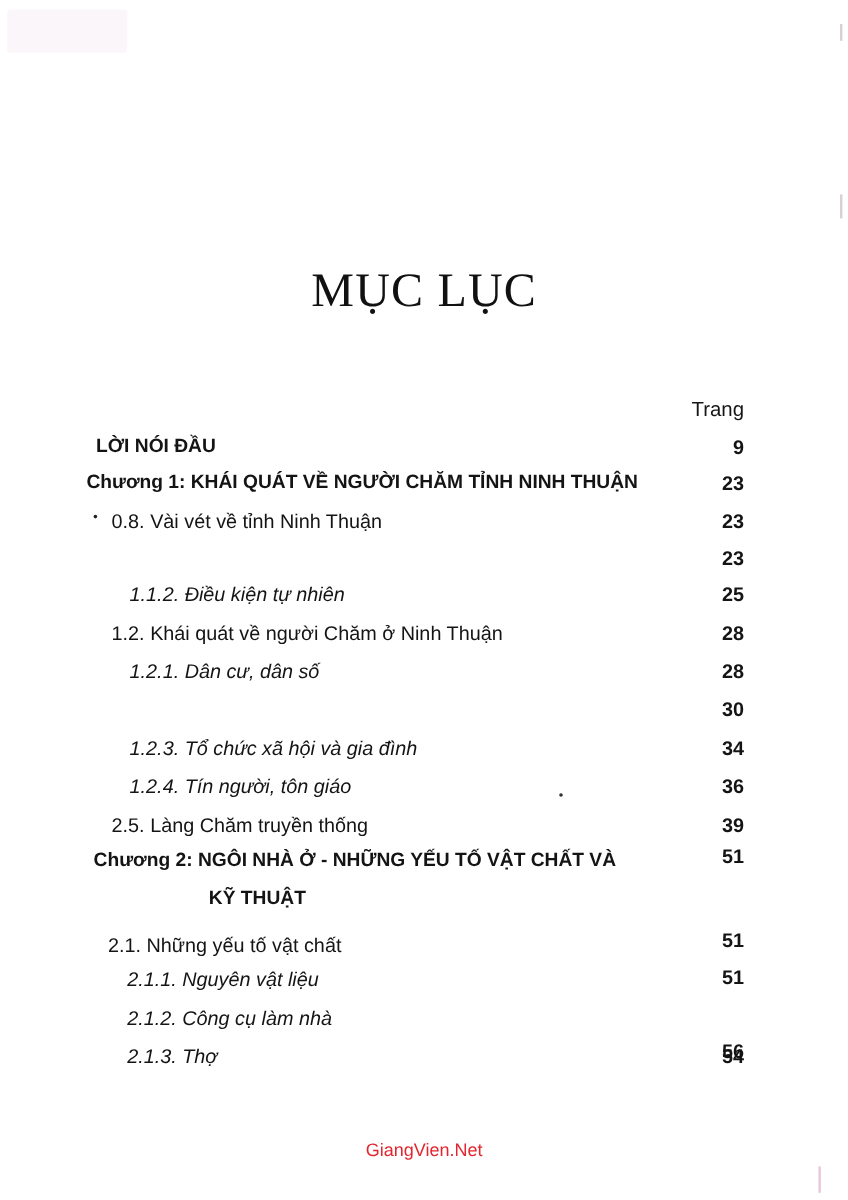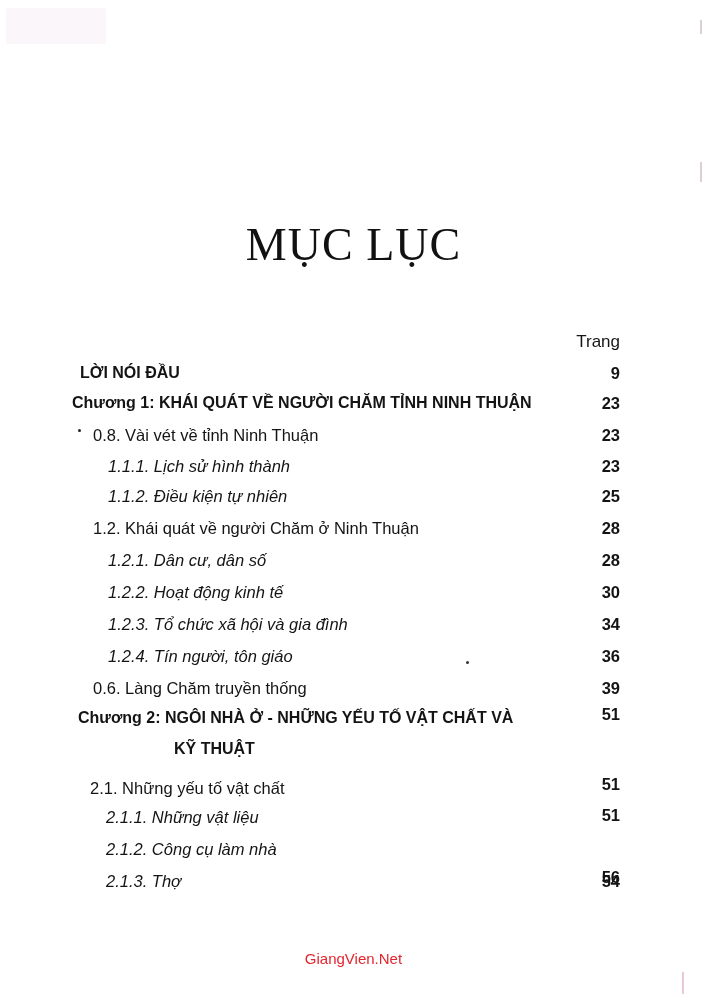--- a/index.html
+++ b/index.html
@@ -4,21 +4,21 @@
 <style>
   html, body { margin: 0; padding: 0; }
   body {
     width: 707px; height: 1000px; background: #ffffff; position: relative; overflow: hidden;
     font-family: "Liberation Sans", sans-serif; color: #141414;
   }
   .scan-smudge { position: absolute; left: 6px; top: 8px; width: 100px; height: 36px; background: #fbf6fa; border-radius: 3px; }
   .edge-mark { position: absolute; left: 700px; width: 2px; background: #d8d0d4; }
   .title {
     position: absolute; left: 0; width: 707px; top: 218px; text-align: center;
-    font-family: "Liberation Serif", serif; font-size: 46px; letter-spacing: 1px; color: #111;
+    font-family: "Liberation Serif", serif; font-size: 40px; letter-spacing: 1px; color: #111;
   }
   .trang-label {
     position: absolute; right: 87px; top: 332px; font-size: 17px; color: #161616;
   }
   .toc { position: absolute; left: 0; top: 0; width: 707px; }
   .row { position: absolute; left: 0; width: 707px; height: 26px; }
   .row .label { position: absolute; white-space: nowrap; font-size: 16.5px; }
   .row .page { position: absolute; right: 87px; text-align: right; font-size: 16.5px; font-weight: bold; }
   .lvl0 .label { font-weight: bold; font-size: 16px; }
   .lvl2 .label { font-style: italic; }
@@ -54,73 +54,71 @@
     <span class="page">23</span>
   </div>
 
   <div class="bullet-mark" style="top:429px;"></div>
   <div class="row lvl1" style="top:426px;">
     <span class="label" style="left:93px;">0.8. Vài vét về tỉnh Ninh Thuận</span>
     <span class="page">23</span>
   </div>
 
   <div class="row lvl2" style="top:457px;">
-    <span class="label" style="left:108px;">1.1.1. Lịch sử hình thành</span>
     <span class="page">23</span>
   </div>
 
   <div class="row lvl2" style="top:487px;">
     <span class="label" style="left:108px;">1.1.2. Điều kiện tự nhiên</span>
     <span class="page">25</span>
   </div>
 
   <div class="row lvl1" style="top:519px;">
     <span class="label" style="left:93px;">1.2. Khái quát về người Chăm ở Ninh Thuận</span>
     <span class="page">28</span>
   </div>
 
   <div class="row lvl2" style="top:551px;">
     <span class="label" style="left:108px;">1.2.1. Dân cư, dân số</span>
     <span class="page">28</span>
   </div>
 
   <div class="row lvl2" style="top:583px;">
-    <span class="label" style="left:108px;">1.2.2. Hoạt động kinh tế</span>
     <span class="page">30</span>
   </div>
 
   <div class="row lvl2" style="top:615px;">
     <span class="label" style="left:108px;">1.2.3. Tổ chức xã hội và gia đình</span>
     <span class="page">34</span>
   </div>
 
   <div class="row lvl2" style="top:647px;">
     <span class="label" style="left:108px;">1.2.4. Tín người, tôn giáo</span>
     <span class="page">36</span>
   </div>
   <div class="stray-dot"></div>
 
   <div class="row lvl1" style="top:679px;">
-    <span class="label" style="left:93px;">0.6. Làng Chăm truyền thống</span>
+    <span class="label" style="left:93px;">2.5. Làng Chăm truyền thống</span>
     <span class="page">39</span>
   </div>
 
   <div class="row" style="top:709px;height:60px;">
     <span class="ch2-label" style="left:78px;top:0;">Chương 2: NGÔI NHÀ Ở - NHỮNG YẾU TỐ VẬT CHẤT VÀ</span>
     <span class="ch2-label" style="left:174px;top:31px;">KỸ THUẬT</span>
     <span class="page" style="top:-4px;">51</span>
   </div>
 
   <div class="row lvl1" style="top:777px;">
     <span class="label" style="left:90px;top:2px;">2.1. Những yếu tố vật chất</span>
     <span class="page" style="top:-2px;">51</span>
   </div>
 
   <div class="row lvl2" style="top:808px;">
-    <span class="label" style="left:106px;">2.1.1. Những vật liệu</span>
+    <span class="label" style="left:106px;">2.1.1. Nguyên vật liệu</span>
     <span class="page" style="top:-2px;">51</span>
   </div>
 
   <div class="row lvl2" style="top:840px;">
     <span class="label" style="left:106px;">2.1.2. Công cụ làm nhà</span>
     <span class="page" style="top:-3px;margin-top:35px;">54</span>
   </div>
 
   <div class="row lvl2" style="top:872px;">
     <span class="label" style="left:106px;">2.1.3. Thợ</span>

